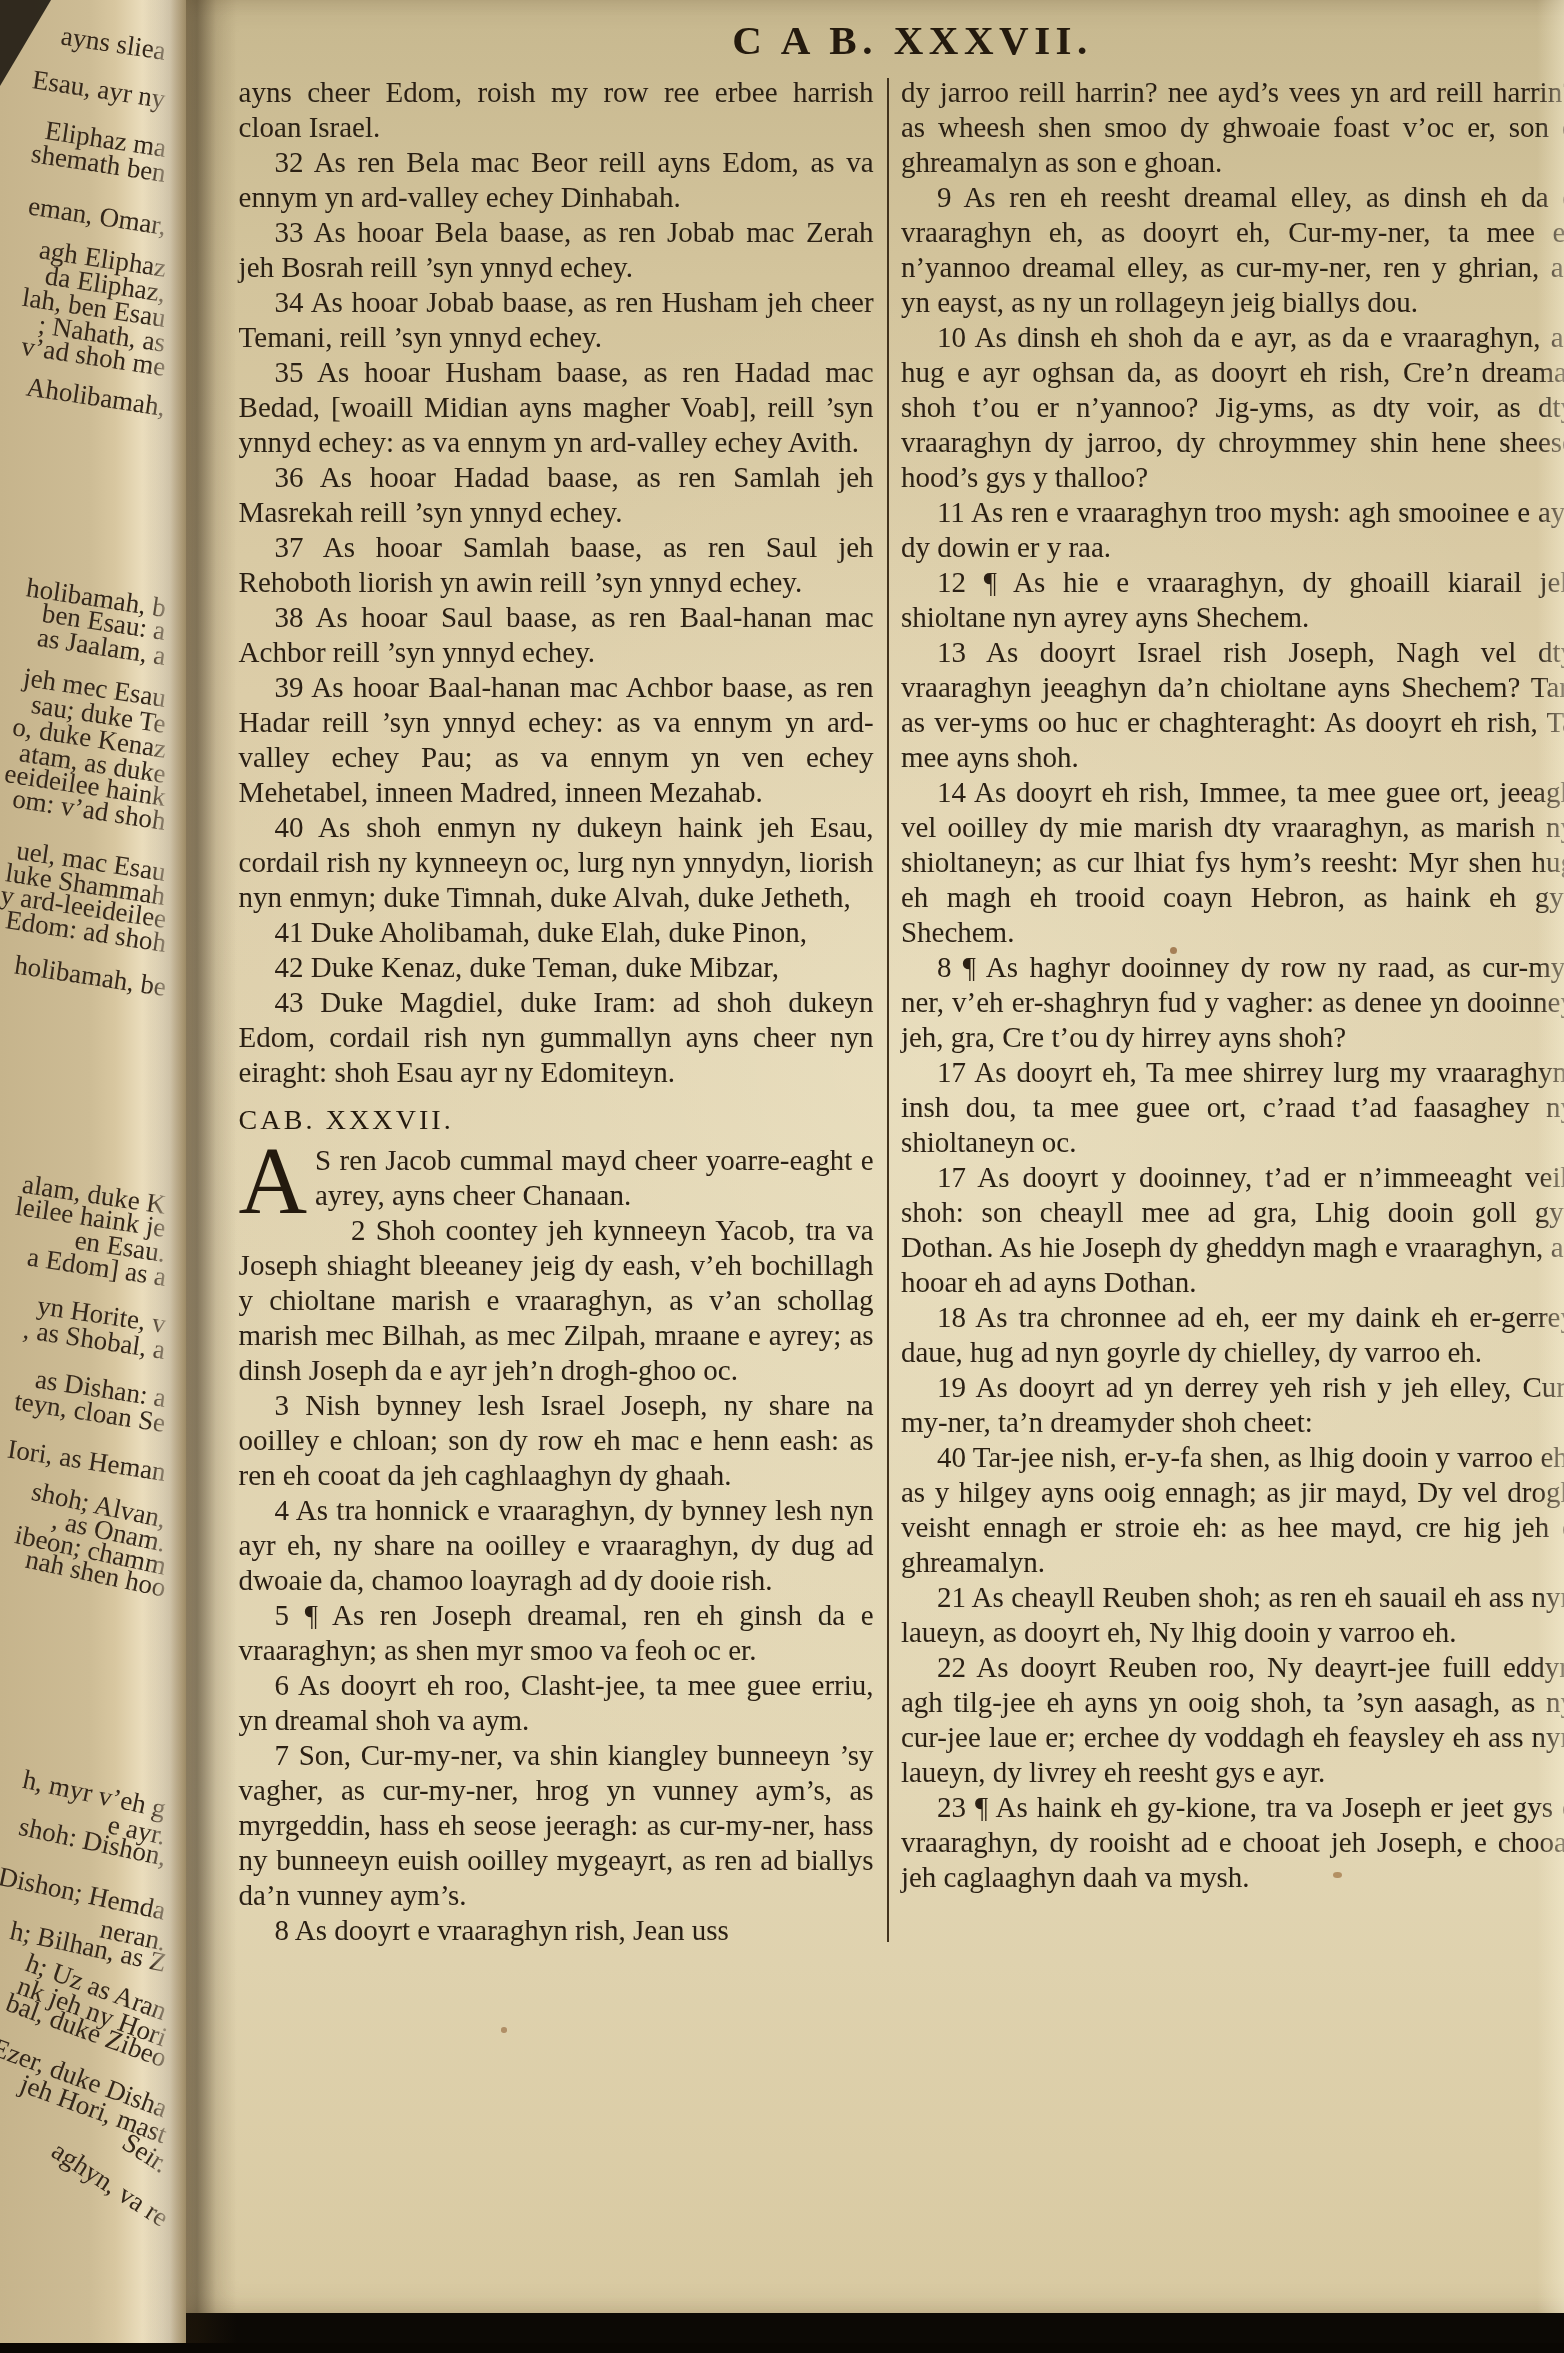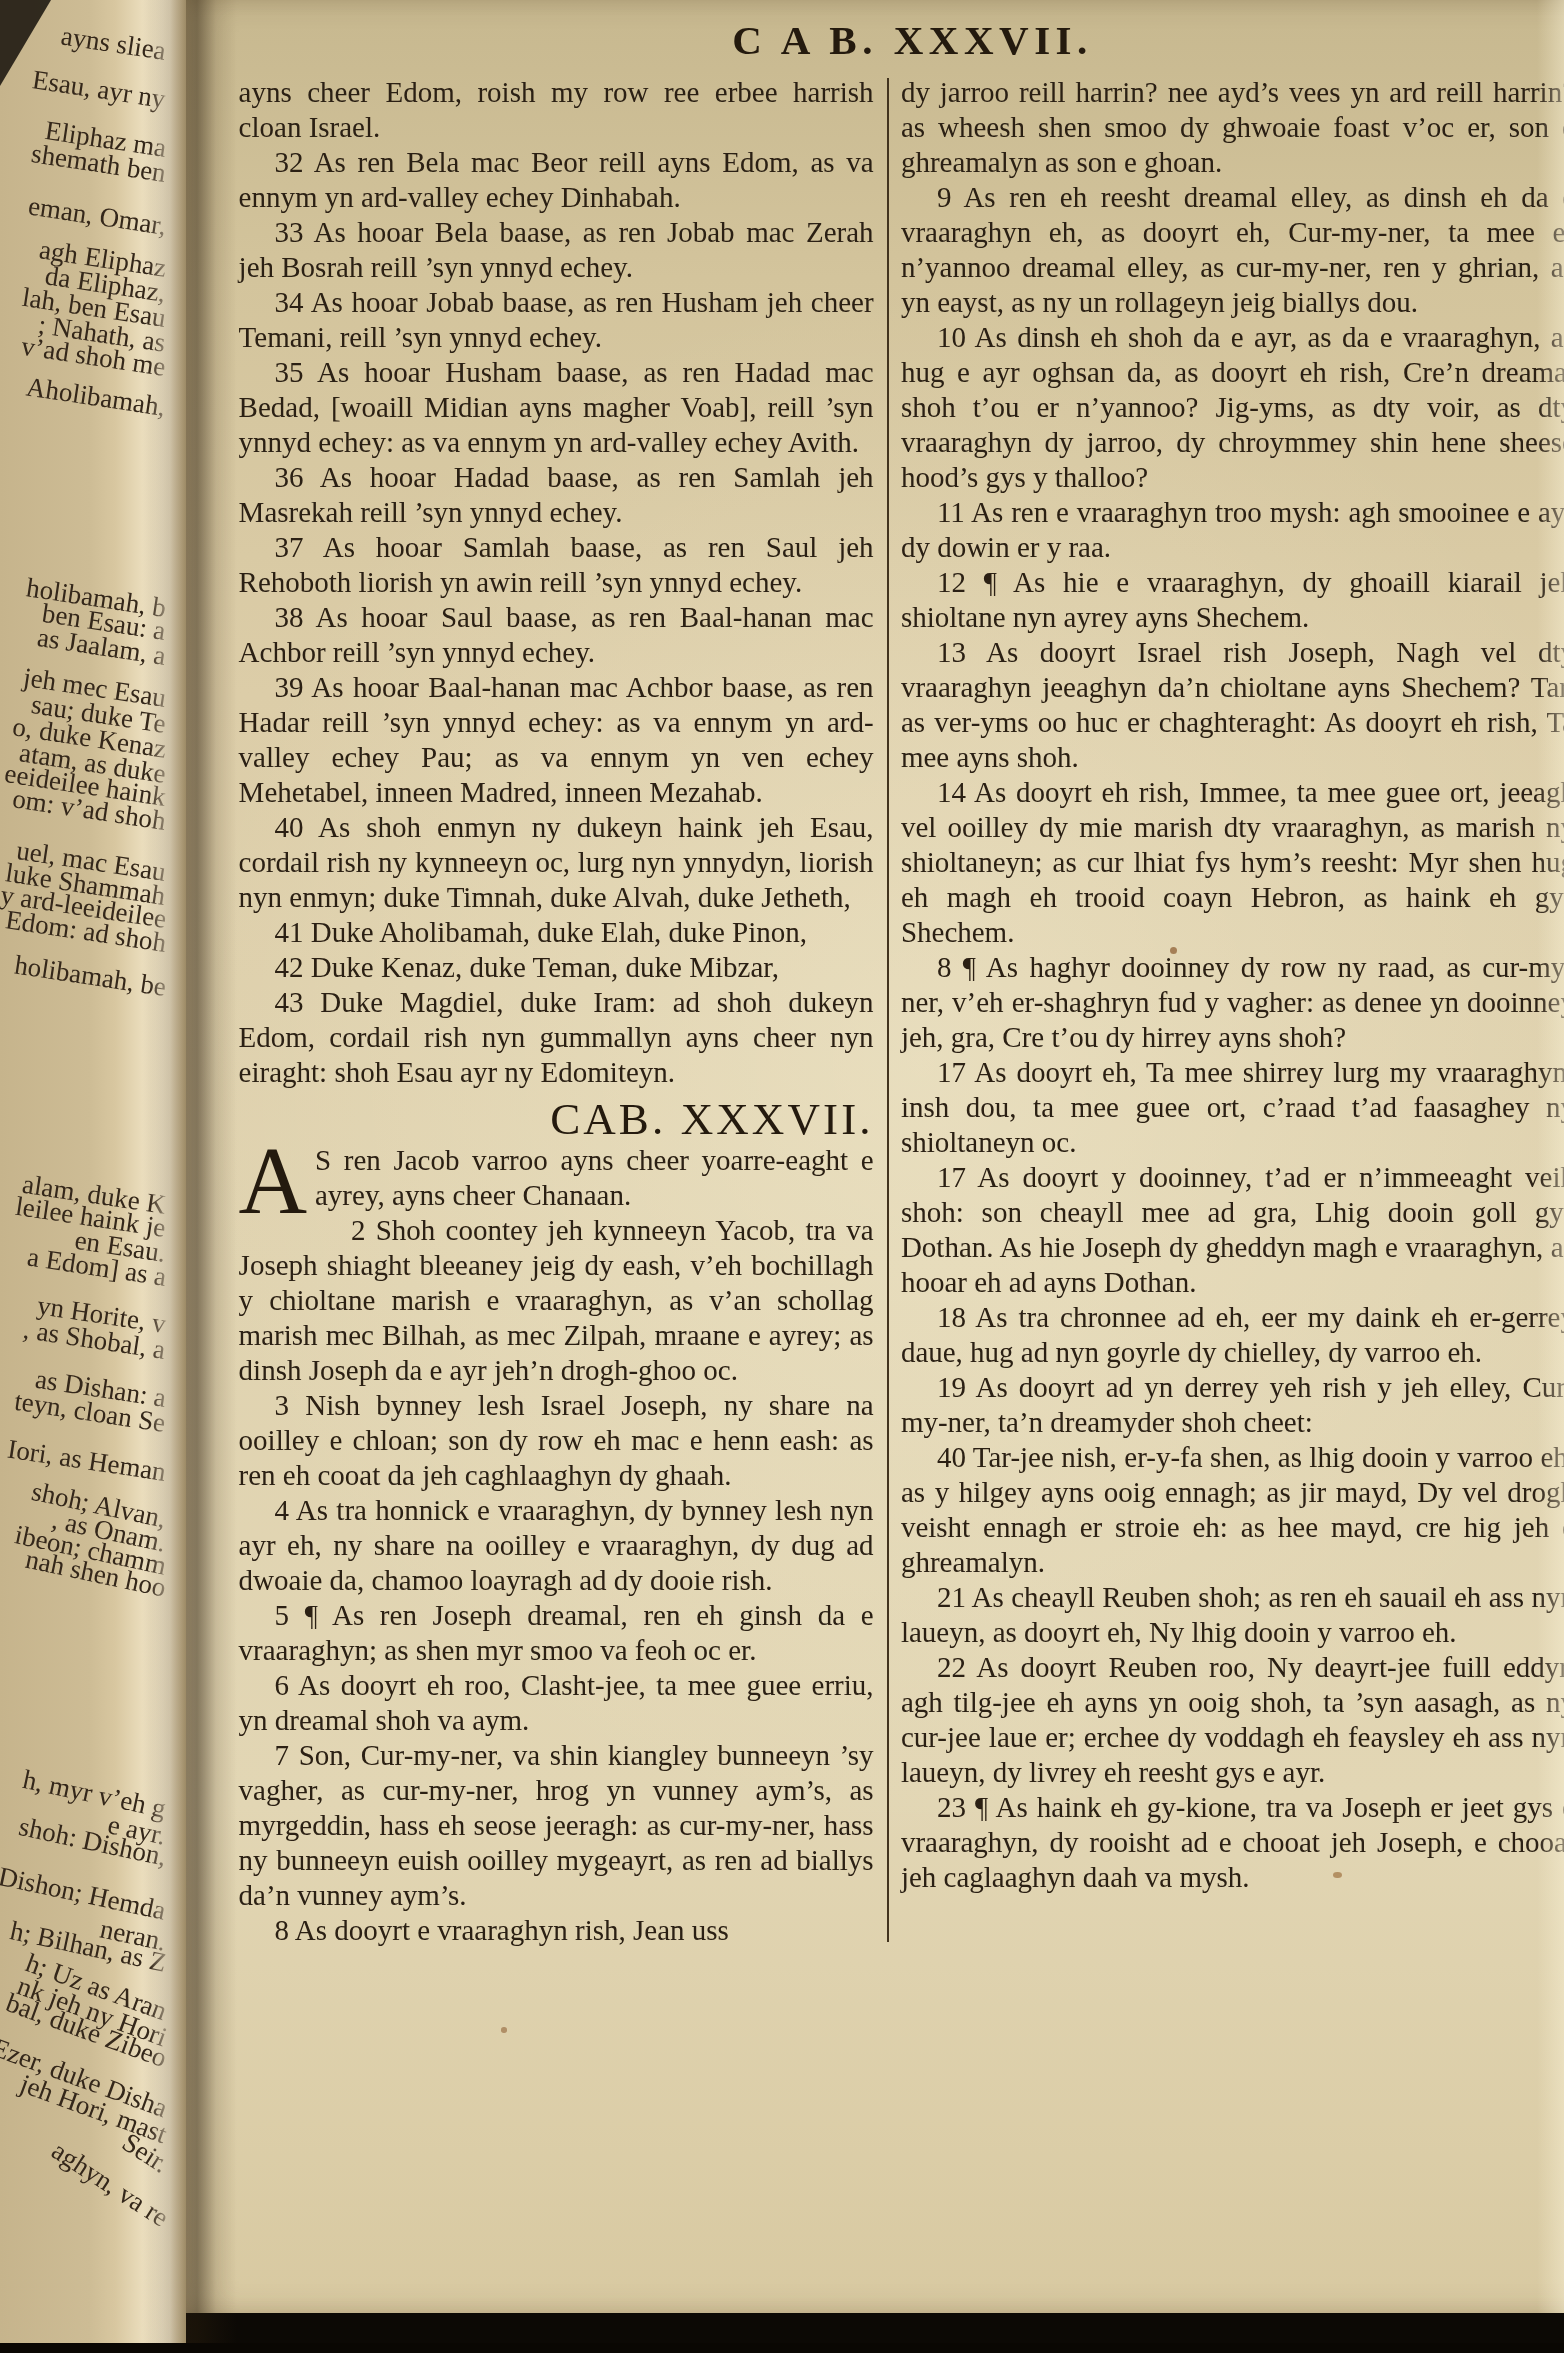--- a/index.html
+++ b/index.html
@@ -29,21 +29,21 @@
     box-shadow:inset 20.3px 0 38px -14px rgba(70,50,25,.45), inset -7.8px 0 23.5px -7.8px rgba(70,50,25,.18);padding-left:37px;}
   .page-header{padding-top:15.6px;height:56px;text-align:center;font-size:41px;font-weight:bold;
     letter-spacing:5.5px;color:#241a0e;}
   .columns{display:flex;align-items:stretch;padding:3.1px 27px 0 15.6px;}
   .col{font-size:29px;line-height:35px;text-align:justify;}
   .col-left{width:635px;}
   .col-right{flex:1;margin-left:0;}
   .divider{width:2.3px;background:#42331e;margin:3.1px 11.7px 6.3px 13.3px;}
   .col p{margin:0;text-indent:36px;}
   .col p.noindent{text-indent:0;}
-  .chapter-heading{margin:12.5px 0 6.3px;text-align:right;font-size:45px;font-weight:normal;
+  .chapter-heading{margin:12.5px 0 6.3px;text-align:left;font-size:28px;font-weight:normal;
     letter-spacing:3.1px;text-indent:0;color:#241a0e;}
   .dropcap{float:left;font-size:95px;line-height:67px;padding:4.7px 7.8px 0 0;color:#241a0e;}
 
   
   .corner-shadow{position:absolute;left:0;top:0;width:75px;height:86px;z-index:6;
     background:#15100a;clip-path:polygon(0 0,68% 0,0 100%);opacity:.85;}
   .right-edge{position:absolute;right:0;top:0;width:28px;height:2313px;z-index:3;
     background:linear-gradient(90deg,rgba(248,240,212,0),rgba(248,240,212,.5));}
   .bottom-band{position:absolute;left:186px;right:0;top:2313px;bottom:0;background:#0c0905;z-index:4;}
   .bottom-edge{position:absolute;left:0;right:0;top:2343px;bottom:0;background:#0a0703;z-index:7;}
@@ -127,21 +127,21 @@
         <p>38 As hooar Saul baase, as ren Baal-hanan mac Achbor reill ’syn ynnyd echey.</p>
         <p>39 As hooar Baal-hanan mac Achbor baase, as ren Hadar reill ’syn ynnyd echey: as va ennym yn ard-valley echey Pau; as va ennym yn ven echey Mehetabel, inneen Madred, inneen Mezahab.</p>
         <p>40 As shoh enmyn ny dukeyn haink jeh Esau, cordail rish ny kynneeyn oc, lurg nyn ynnydyn, liorish nyn enmyn; duke Timnah, duke Alvah, duke Jetheth,</p>
         <p>41 Duke Aholibamah, duke Elah, duke Pinon,</p>
         <p>42 Duke Kenaz, duke Teman, duke Mibzar,</p>
         <p>43 Duke Magdiel, duke Iram: ad shoh dukeyn Edom, cordail rish nyn gummallyn ayns cheer nyn eiraght: shoh Esau ayr ny Edomiteyn.</p>
 
         <h2 class="chapter-heading">CAB. XXXVII.</h2>
 
         <p class="noindent">
-          <span class="dropcap">A</span><span>S ren Jacob varroo ayns cheer yoarre-eaght e ayrey, ayns cheer Chanaan.</span>
+          <span class="dropcap">A</span><span>S ren Jacob cummal mayd cheer yoarre-eaght e ayrey, ayns cheer Chanaan.</span>
         </p>
 
         <p>2 Shoh coontey jeh kynneeyn Yacob, tra va Joseph shiaght bleeaney jeig dy eash, v’eh bochillagh y chioltane marish e vraaraghyn, as v’an schollag marish mec Bilhah, as mec Zilpah, mraane e ayrey; as dinsh Joseph da e ayr jeh’n drogh-ghoo oc.</p>
         <p>3 Nish bynney lesh Israel Joseph, ny share na ooilley e chloan; son dy row eh mac e henn eash: as ren eh cooat da jeh caghlaaghyn dy ghaah.</p>
         <p>4 As tra honnick e vraaraghyn, dy bynney lesh nyn ayr eh, ny share na ooilley e vraaraghyn, dy dug ad dwoaie da, chamoo loayragh ad dy dooie rish.</p>
         <p>5 ¶ As ren Joseph dreamal, ren eh ginsh da e vraaraghyn; as shen myr smoo va feoh oc er.</p>
         <p>6 As dooyrt eh roo, Clasht-jee, ta mee guee erriu, yn dreamal shoh va aym.</p>
         <p>7 Son, Cur-my-ner, va shin kiangley bunneeyn ’sy vagher, as cur-my-ner, hrog yn vunney aym’s, as myrgeddin, hass eh seose jeeragh: as cur-my-ner, hass ny bunneeyn euish ooilley mygeayrt, as ren ad biallys da’n vunney aym’s.</p>
         <p>8 As dooyrt e vraaraghyn rish, Jean uss</p>
       </div>

